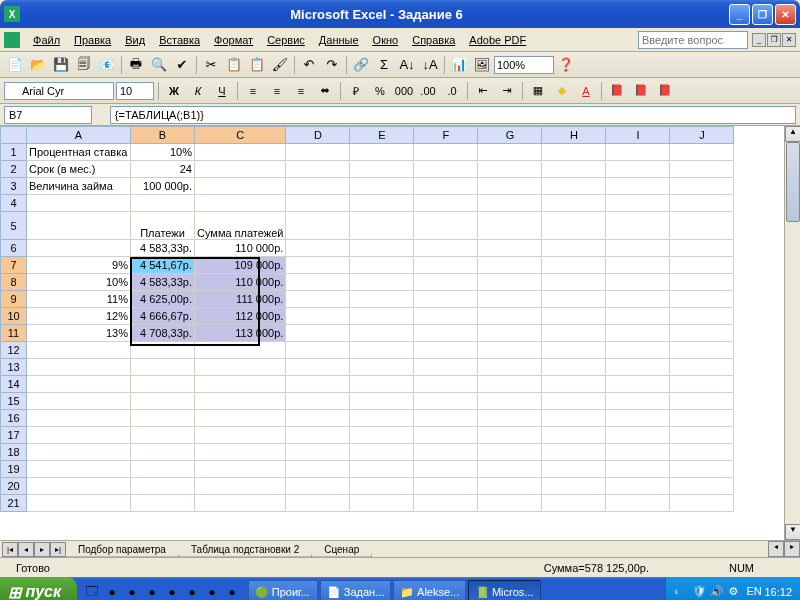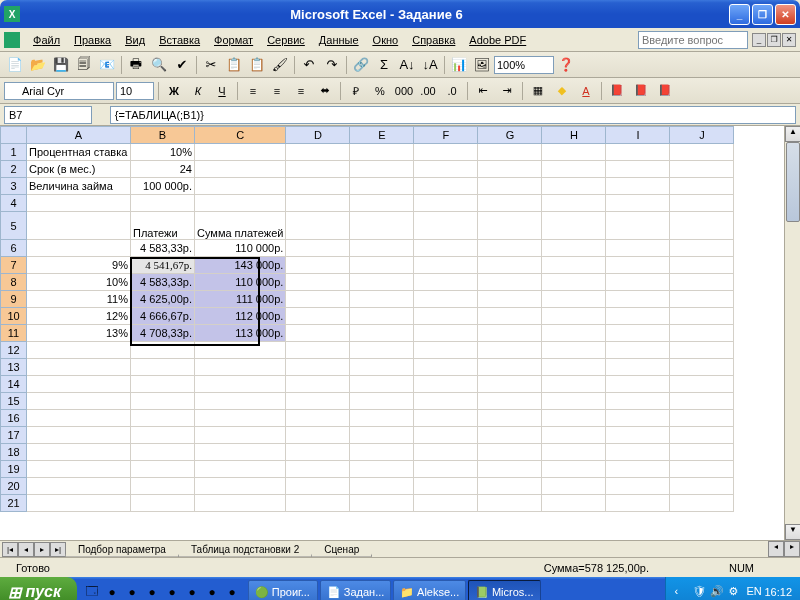--- a/index.html
+++ b/index.html
@@ -38,23 +38,23 @@
 .col-hdr.colA { width: 104px; }
 .col-hdr.colB { width: 64px; }
 .col-hdr.colC { width: 64px; }
 .row-hdr { width: 26px; }
 .row-hdr.sel, .col-hdr.sel { background: #f7c896; }
 .corner-hdr { width: 26px; }
 .cell { border: 1px solid #d4d0c8; height: 17px; width: 64px; font-size: 11px; padding: 0 2px; text-align: right; white-space: nowrap; overflow: hidden; }
 .cell.colA { width: 104px; text-align: left; }
 .cell.colB { width: 64px; }
 .cell.colC { width: 64px; }
-.cell.center { text-align: left; margin-left: 43px; }
+.cell.center { text-align: center; margin-left: 43px; }
 .cell.sel-range { background: #c3c3e8; }
-.cell.active { background: #e5e5e5; font-family: Liberation Serif, serif; }
+.cell.active { background: #7dd3fc; }
 .row5 .cell { height: 28px; vertical-align: bottom; }
 .selection-border { position: absolute; border: 2px solid black; pointer-events: none; }
 .vscroll { position: absolute; right: 0; top: 0; width: 16px; height: 100%; background: #ece9d8; border-left: 1px solid #aca899; }
 .vscroll .sbtn { width: 16px; height: 16px; background: linear-gradient(#f0f0f0,#ddd); border: 1px solid #888; font-size: 8px; text-align: center; cursor: pointer; }
 .vscroll .strack { height: calc(100% - 32px); position: relative; }
 .vscroll .sthumb { position: absolute; top: 0; width: 14px; left: 1px; height: 80px; background: linear-gradient(#d6dee8,#b8c7db); border: 1px solid #888; border-radius: 2px; cursor: pointer; }
 .hscroll-row { height: 17px; display: flex; background: #ece9d8; border-top: 1px solid #aca899; }
 .sheet-tabs { display: flex; align-items: center; height: 17px; padding-left: 2px; }
 .sheet-tabs .nav-btn { width: 16px; height: 15px; border: 1px solid #888; background: #ddd; font-size: 8px; display: flex; align-items: center; justify-content: center; cursor: pointer; }
 .sheet-tabs .tab { padding: 1px 8px; background: #ece9d8; border: 1px solid #888; border-top: none; margin-left: -1px; font-size: 10px; cursor: pointer; clip-path: polygon(6px 0, calc(100% - 6px) 0, 100% 100%, 0 100%); padding-left: 12px; padding-right: 12px; }
@@ -274,21 +274,21 @@
           <td class="cell"></td>
           <td class="cell"></td>
           <td class="cell"></td>
           <td class="cell"></td>
           <td class="cell"></td>
         </tr>
 <tr>
           <td class="row-hdr sel">7</td>
           <td class="cell colA" style="text-align:right">9%</td>
           <td class="cell colB active">4 541,67р.</td>
-          <td class="cell colC sel-range">143 000р.</td>
+          <td class="cell colC sel-range">109 000р.</td>
           <td class="cell"></td>
           <td class="cell"></td>
           <td class="cell"></td>
           <td class="cell"></td>
           <td class="cell"></td>
           <td class="cell"></td>
           <td class="cell"></td>
         </tr>
 <tr>
           <td class="row-hdr sel">8</td>

